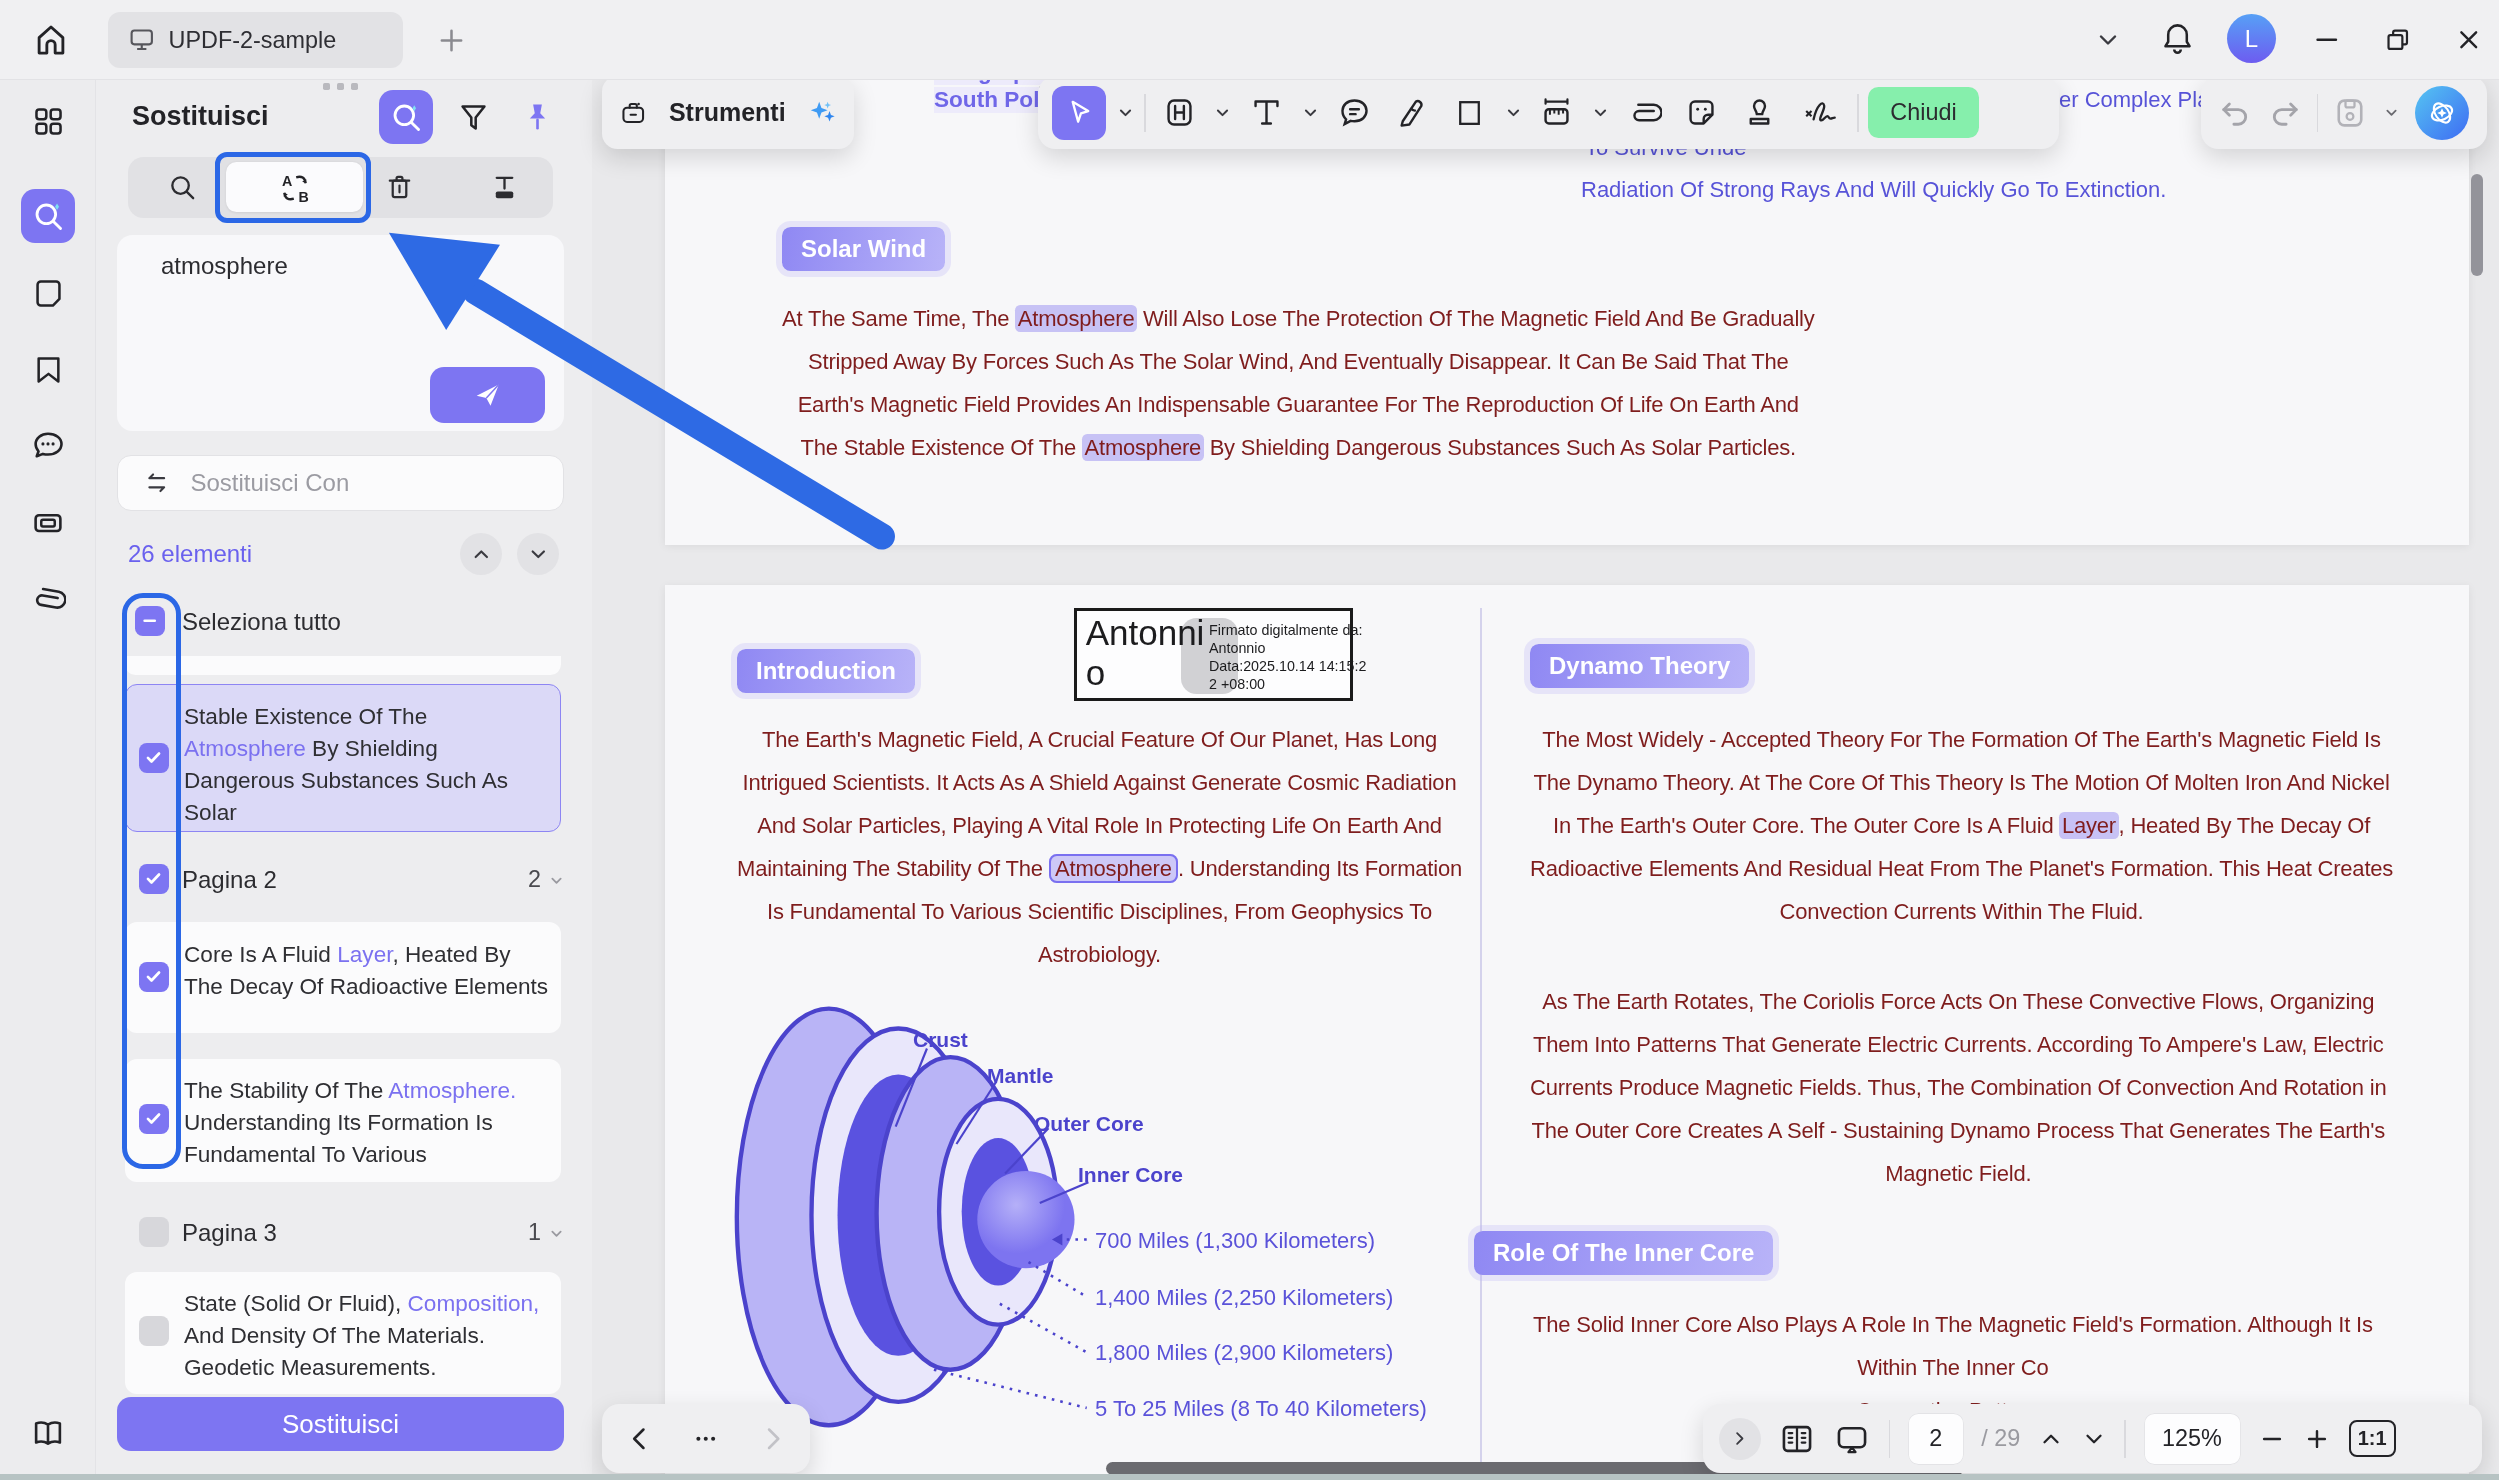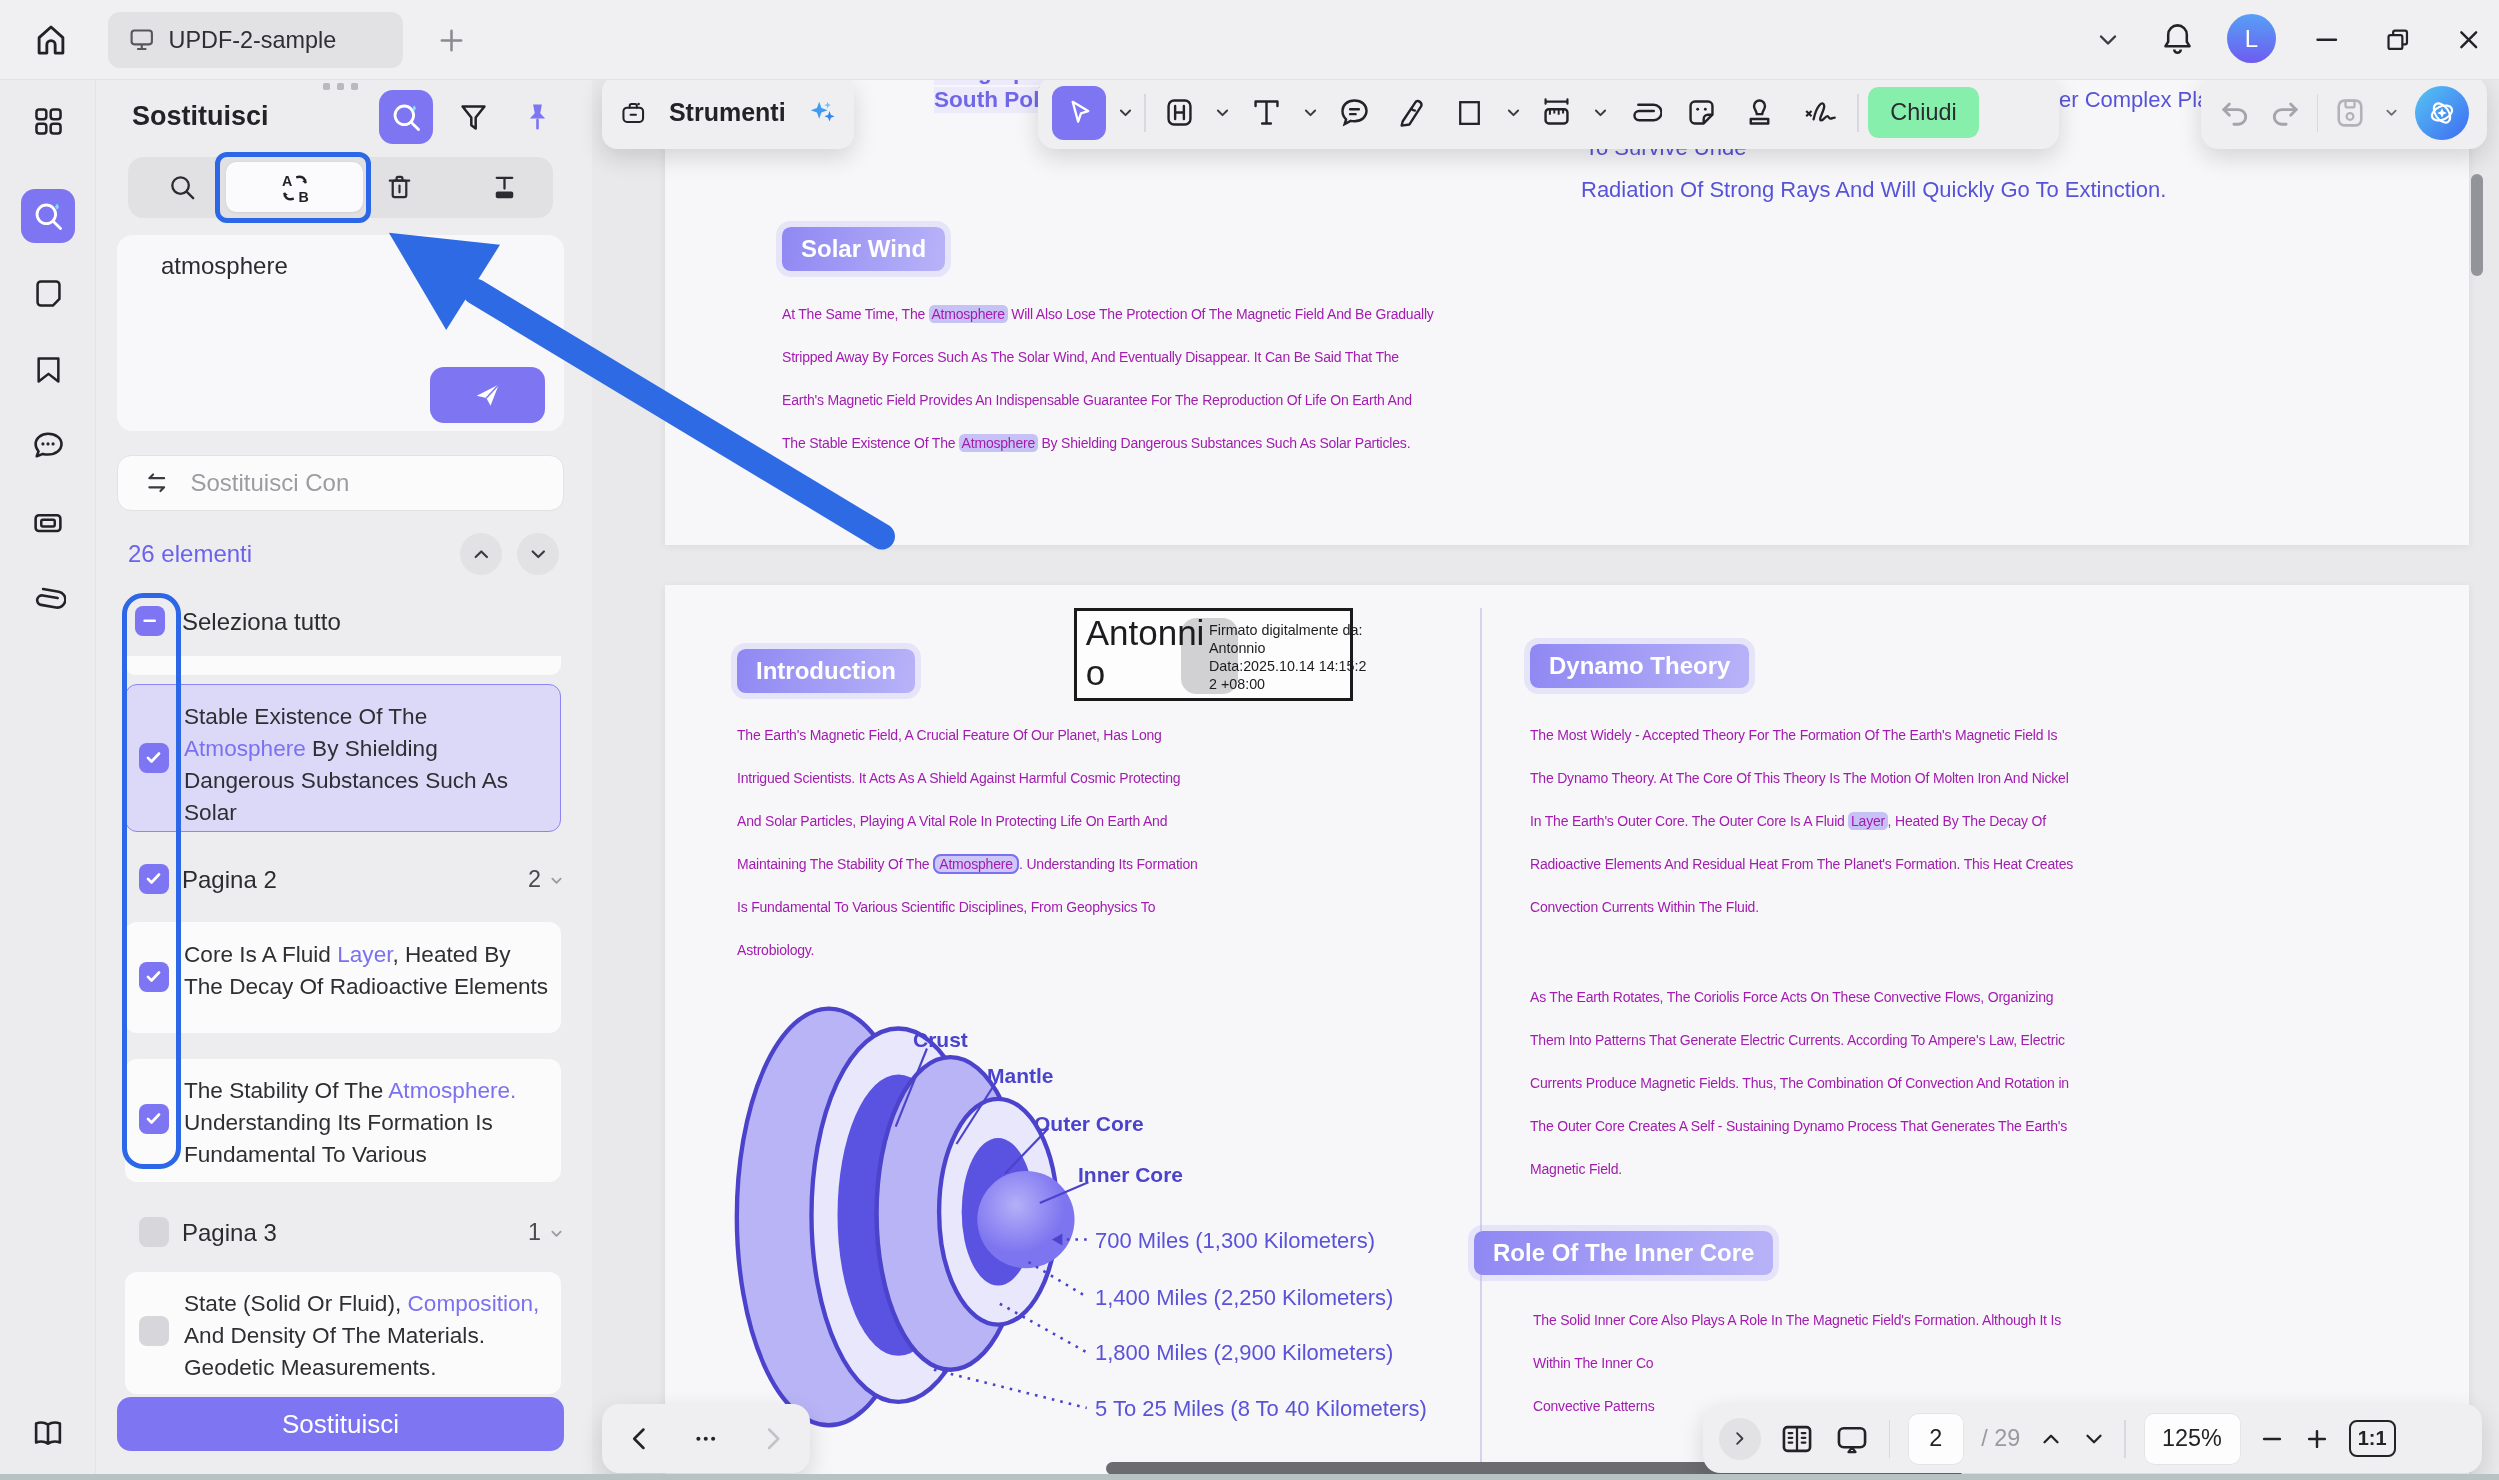--- a/index.html
+++ b/index.html
@@ -38,21 +38,21 @@
   .rowlab{font-size:24px;color:#2c2c30;z-index:12;}
   .rowcount{font-size:23.4px;color:#4a4a4f;z-index:12;}
   .card{left:125px;width:436px;background:#fbfbfc;border-radius:12px;z-index:11;}
   .card.sel{background:#dbd9f7;border:1.7px solid #8d85f3;}
   .itext{left:184px;width:368px;font-size:22.6px;line-height:32px;color:#2f2f33;z-index:12;}
   .seg-p{color:#7b71f0;}
   .replacebtn{left:117px;top:1397px;width:447px;height:54px;background:#7d75f2;border-radius:14px;color:#fff;font-size:26px;display:flex;align-items:center;justify-content:center;z-index:12;}
   
   .page{left:665px;width:1804px;background:#f7f7f9;box-shadow:0 1.7px 8.7px rgba(0,0,0,.07);z-index:1;}
   .dline-wrap{position:absolute;z-index:2;}
-  .dline{height:43px;white-space:nowrap;font-size:14px;letter-spacing:-0.2px;color:#a21caf;}
+  .dline{height:43px;white-space:nowrap;font-size:22px;letter-spacing:-0.2px;color:#7f1d1d;text-align:center;}
   .seg-h{background:#c7c2f5;border-radius:5.2px;padding:0.9px 2.6px;}
   .seg-c{background:#cdc8f7;border:2.6px solid #7a70f0;border-radius:7.8px;padding:0 4.3px;}
   .badge{position:absolute;z-index:3;background:linear-gradient(100deg,#8f88f3,#b8b3f8);color:#fff;font-weight:bold;font-size:24px;padding:7.8px 19px;border-radius:8.7px;box-shadow:0 0 0 6px rgba(186,181,248,.28);white-space:nowrap;}
   .figlab{position:absolute;z-index:2;font-weight:bold;font-size:22.6px;color:#6f66e8;background:#edebfb;white-space:nowrap;}
   .frag{position:absolute;z-index:2;white-space:nowrap;font-size:22px;color:#5753d8;}
   .diag-lab{position:absolute;z-index:3;font-weight:bold;font-size:21px;color:#4b43cc;white-space:nowrap;}
   .meas{position:absolute;z-index:3;font-size:22px;color:#5a52d9;white-space:nowrap;}
   .sig{left:1074px;top:608px;width:279px;height:93px;background:#fdfdfe;border:3.5px solid #1a1a1a;z-index:3;}
   .signame{position:absolute;left:8.7px;top:1.7px;font-size:35px;color:#1c1c1e;line-height:40px;z-index:2;}
   .sigsmall{position:absolute;left:132px;top:10.4px;font-size:14.3px;color:#1c1c1e;line-height:18px;z-index:2;white-space:nowrap;}
@@ -106,21 +106,21 @@
     <div class="sigsmall">
       <div>Firmato digitalmente da:</div>
       <div>Antonnio</div>
       <div>Data:2025.10.14 14:15:2</div>
       <div>2 +08:00</div>
     </div>
   </div>
 
   <div class="dline-wrap" style="left:737px;top:727px;">
       <div class="dline">The Earth's Magnetic Field, A Crucial Feature Of Our Planet, Has Long</div>
-      <div class="dline">Intrigued Scientists. It Acts As A Shield Against Harmful Cosmic Protecting</div>
+      <div class="dline">Intrigued Scientists. It Acts As A Shield Against Generate Cosmic Radiation</div>
       <div class="dline">And Solar Particles, Playing A Vital Role In Protecting Life On Earth And</div>
       <div class="dline"><span class="seg-t">Maintaining The Stability Of The </span><span class="seg-c">Atmosphere</span><span class="seg-t">. Understanding Its Formation</span></div>
       <div class="dline">Is Fundamental To Various Scientific Disciplines, From Geophysics To</div>
       <div class="dline">Astrobiology.</div>
     </div>
 
   <svg class="abs" style="left:729px;top:998px;z-index:2;" width="764" height="483" viewBox="0 0 880 556">
     <defs>
       <radialGradient id="sphereg" cx="40%" cy="35%">
           <stop offset="0%" stop-color="#b5b0f8"></stop>

